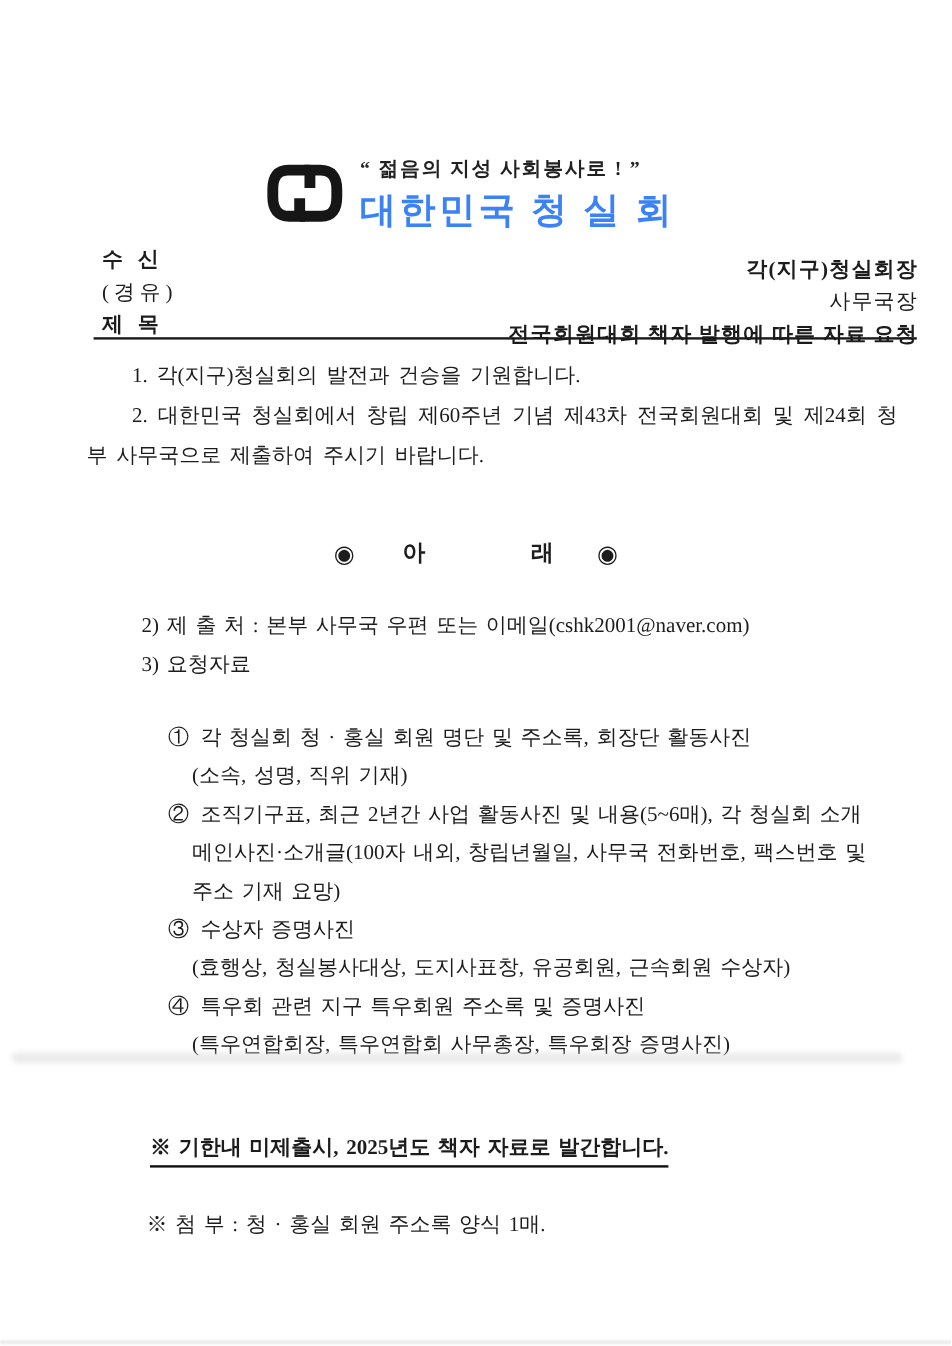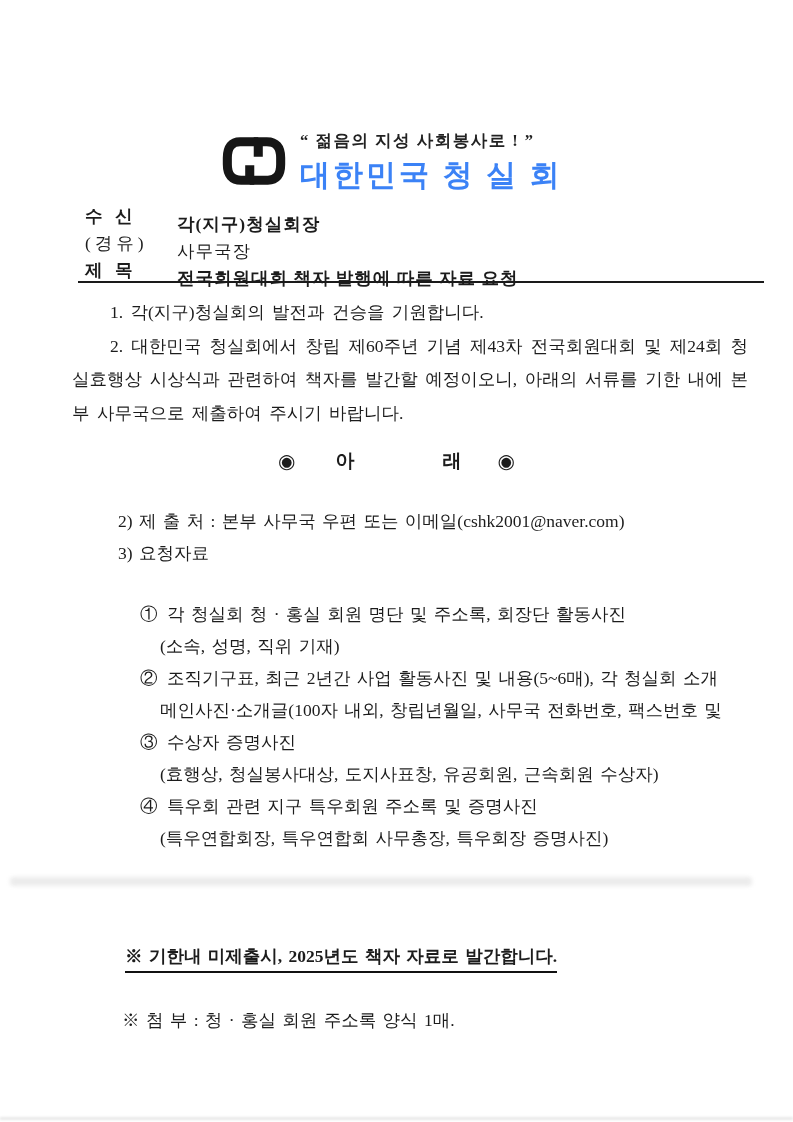--- a/index.html
+++ b/index.html
@@ -12,21 +12,21 @@
     overflow:hidden;
   }
   
   .header{position:absolute;top:130px;left:222px;display:flex;align-items:flex-start;}
   .logo{width:64px;height:60px;margin-top:6px;}
   .header-text{margin-left:14px;display:flex;flex-direction:column;}
   .slogan{font-size:16.5px;font-weight:600;letter-spacing:1.5px;white-space:nowrap;color:#222;}
   .org-name{font-size:30px;font-weight:700;letter-spacing:3px;margin-top:3px;white-space:nowrap;color:#3b82f6;}
   
   .recipient{position:absolute;top:202px;left:85px;width:680px;font-size:17.5px;}
-  .r-row{display:flex;height:27px;align-items:center;}
+  .r-row{display:flex;height:27px;align-items:center;justify-content:space-between;}
   .r-label{width:92px;letter-spacing:4px;}
   .r-label.bold,.r-value.bold{font-weight:700;}
   .r-value{letter-spacing:1px;margin-top:16px;}
   .rule{position:absolute;top:281px;left:78px;width:686px;border-top:2.5px solid #1a1a1a;}
   
   .bodytext{position:absolute;top:296px;left:72px;width:676px;font-size:17.5px;line-height:33.5px;word-spacing:3px;}
   .bodytext .indent{text-indent:38px;}
   .jline{text-align:justify;text-align-last:justify;}
   
   .below{position:absolute;top:448px;left:0;width:793px;display:flex;justify-content:center;align-items:center;font-size:19px;font-weight:700;}
@@ -80,21 +80,20 @@
       <div class="r-label bold">제  목</div>
       <div class="r-value bold">전국회원대회 책자 발행에 따른 자료 요청</div>
     </div>
   </div>
 
   <div class="rule"></div>
 
   <div class="bodytext">
     <div class="indent">1. 각(지구)청실회의 발전과 건승을 기원합니다.</div>
     <div class="indent jline">2. 대한민국 청실회에서 창립 제60주년 기념 제43차 전국회원대회 및 제24회 청</div>
-    <div class="jline">실효행상 시상식과 관련하여 책자를 발간할 예정이오니, 아래의 서류를 기한 내에 본</div>
     <div>부 사무국으로 제출하여 주시기 바랍니다.</div>
   </div>
 
   <div class="below">
     <span class="sym">◉</span>
     <span class="wa">아</span>
     <span class="wb">래</span>
     <span class="sym sym2">◉</span>
   </div>
 
@@ -109,20 +108,21 @@
       <span class="m-num">①</span>
       <span>각 청실회 청 · 홍실 회원 명단 및 주소록, 회장단 활동사진</span>
     </div>
     <div class="m-detail">(소속, 성명, 직위 기재)</div>
 
     <div class="m-line">
       <span class="m-num">②</span>
       <span>조직기구표, 최근 2년간 사업 활동사진 및 내용(5~6매), 각 청실회 소개</span>
     </div>
     <div class="m-detail">메인사진·소개글(100자 내외, 창립년월일, 사무국 전화번호, 팩스번호 및</div>
+    <div class="m-detail">주소 기재 요망)</div>
 
     <div class="m-line">
       <span class="m-num">③</span>
       <span>수상자 증명사진</span>
     </div>
     <div class="m-detail">(효행상, 청실봉사대상, 도지사표창, 유공회원, 근속회원 수상자)</div>
 
     <div class="m-line">
       <span class="m-num">④</span>
       <span>특우회 관련 지구 특우회원 주소록 및 증명사진</span>

